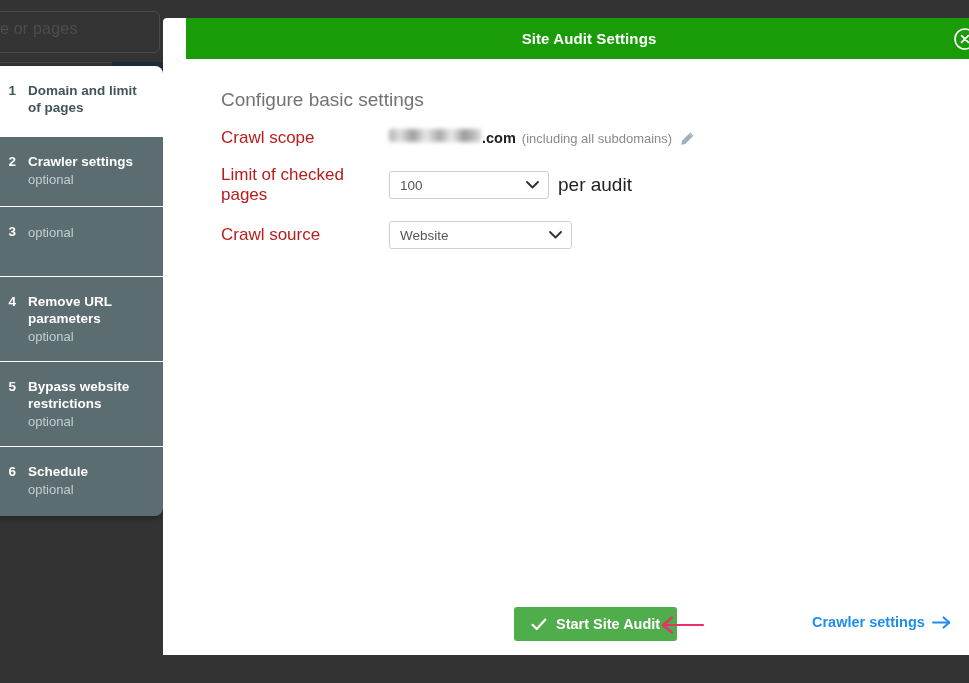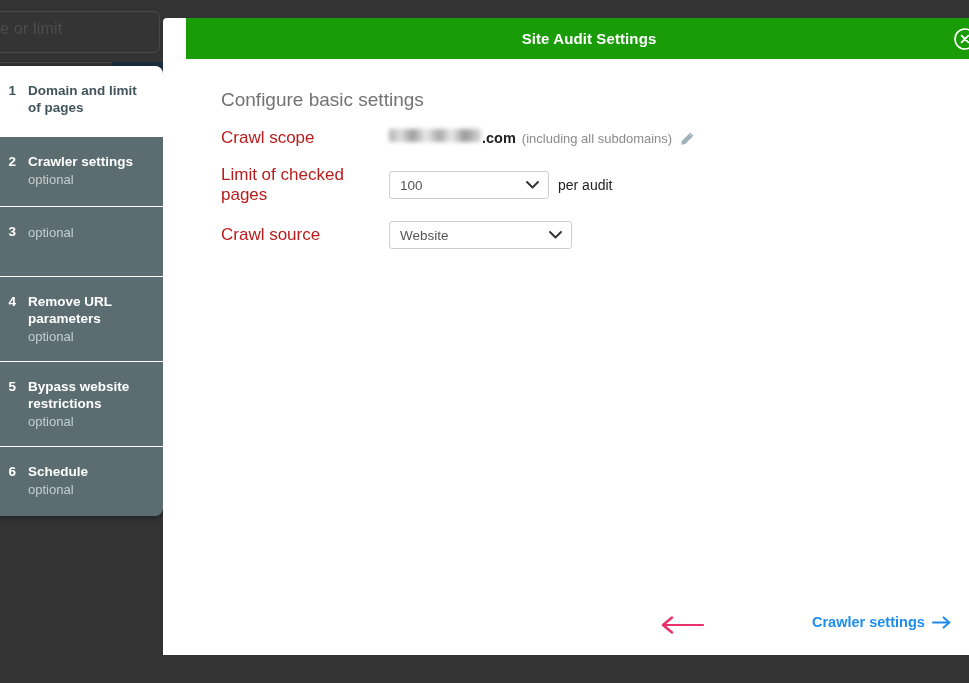--- a/index.html
+++ b/index.html
@@ -227,21 +227,21 @@
     position: absolute;
     right: 10px;
     top: 50%;
     transform: translateY(-50%);
     pointer-events: none;
     display: block;
   }
   #limit-select { width: 160px; }
   #source-select { width: 183px; }
   .suffix-text {
-    font-size: 14px;
+    font-size: 19px;
     color: #222222;
     margin-left: 9px;
   }
 
   
   #footer {
     position: absolute;
     left: 0;
     right: 0;
     bottom: 14px;
@@ -319,21 +319,21 @@
     display: flex;
     align-items: center;
     gap: 7px;
   }
 </style>
 </head>
 <body>
 
 <div id="bg-page">
   <div id="bg-searchbar"></div>
-  <div id="bg-search-text">e or limit</div>
+  <div id="bg-search-text">e or pages</div>
   <div id="bg-rule"></div>
   <div id="bg-navystrip"></div>
 </div>
 
 <div id="steps-panel">
 
   <div class="step active">
     <div class="step-num">1</div>
     <div class="step-body">
       <div class="step-title">Domain and limit of pages</div>
@@ -426,20 +426,26 @@
         <svg class="chev" width="13" height="9" viewBox="0 0 13 9">
           <path d="M1 1.5 L6.5 7 L12 1.5" fill="none" stroke="#333333" stroke-width="1.9" stroke-linecap="round" stroke-linejoin="round"></path>
         </svg>
       </span>
     </div>
 
     <div id="footer">
 
 
       <div id="action-row">
+        <button id="start-btn">
+          <svg id="start-check" width="16" height="13" viewBox="0 0 16 13">
+            <path d="M1.5 6.8 L5.8 11 L14.3 1.6" fill="none" stroke="#ffffff" stroke-width="2.2" stroke-linecap="round" stroke-linejoin="round"></path>
+          </svg>
+          <span>Start Site Audit</span>
+        </button>
 
         <svg id="anno-arrow" width="45" height="18" viewBox="0 0 45 18">
           <path d="M44 9 L5 9" stroke="#e8316a" stroke-width="2.2" stroke-linecap="round"></path>
           <path d="M13 1.5 L4 9 L13 16.5" fill="none" stroke="#e8316a" stroke-width="2.4" stroke-linecap="round" stroke-linejoin="round"></path>
         </svg>
 
         <a id="crawler-link">
           <span>Crawler settings</span>
           <svg width="19" height="13" viewBox="0 0 19 13">
             <path d="M1 6.5 L17 6.5" stroke="#1d8ded" stroke-width="2" stroke-linecap="round"></path>

